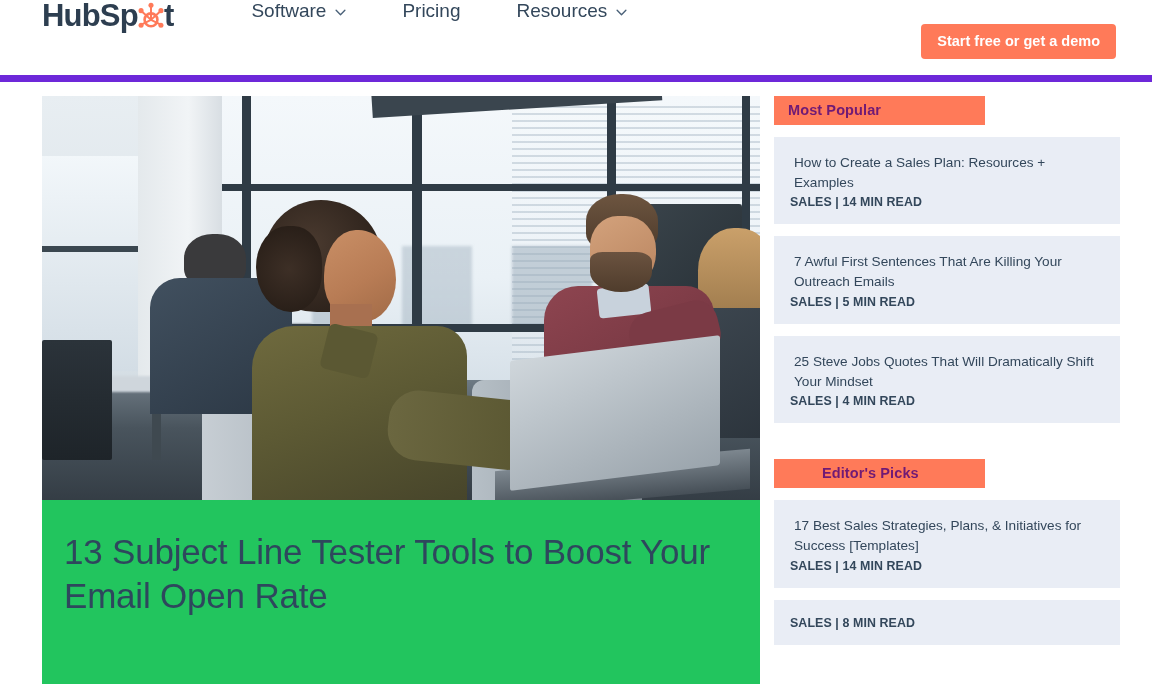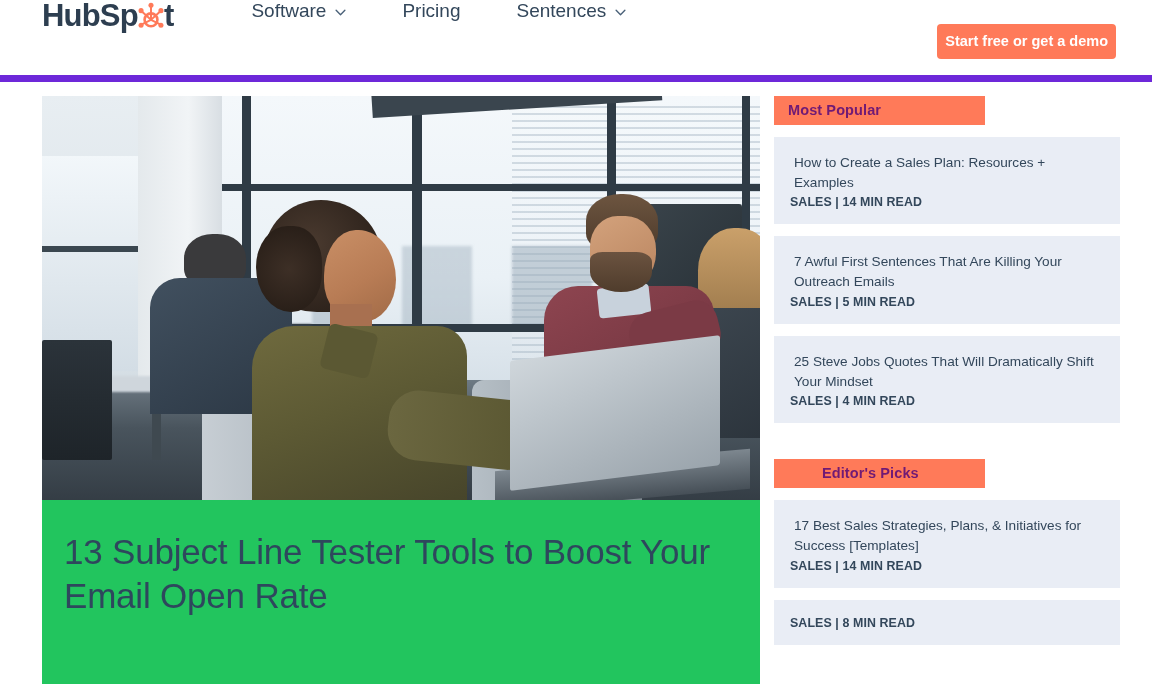--- a/index.html
+++ b/index.html
@@ -76,21 +76,21 @@
     position: absolute;
     right: 36px;
     top: 24px;
     background: #ff7a59;
     color: #ffffff;
     border: none;
     border-radius: 4px;
     font-family: "Liberation Sans", sans-serif;
     font-size: 14.5px;
     font-weight: 700;
-    padding: 0 8px;
+    padding: 0 16px;
     height: 35px;
     line-height: 35px;
     cursor: pointer;
     white-space: nowrap;
   }
 
   
   .page {
     display: flex;
     padding: 14px 36px 0 42px;
@@ -411,21 +411,21 @@
     <div class="nav-item">
       <span>Software</span>
       <svg class="chev" viewBox="0 0 12 8">
         <path d="M1 1.5 L6 6.5 L11 1.5" fill="none" stroke="#4a6178" stroke-width="1.6" stroke-linecap="round" stroke-linejoin="round"></path>
       </svg>
     </div>
     <div class="nav-item">
       <span>Pricing</span>
     </div>
     <div class="nav-item">
-      <span>Sentences</span>
+      <span>Resources</span>
       <svg class="chev" viewBox="0 0 12 8">
         <path d="M1 1.5 L6 6.5 L11 1.5" fill="none" stroke="#4a6178" stroke-width="1.6" stroke-linecap="round" stroke-linejoin="round"></path>
       </svg>
     </div>
   </div>
 
   <button class="cta-btn">Start free or get a demo</button>
 </div>
 
 <div class="page">

